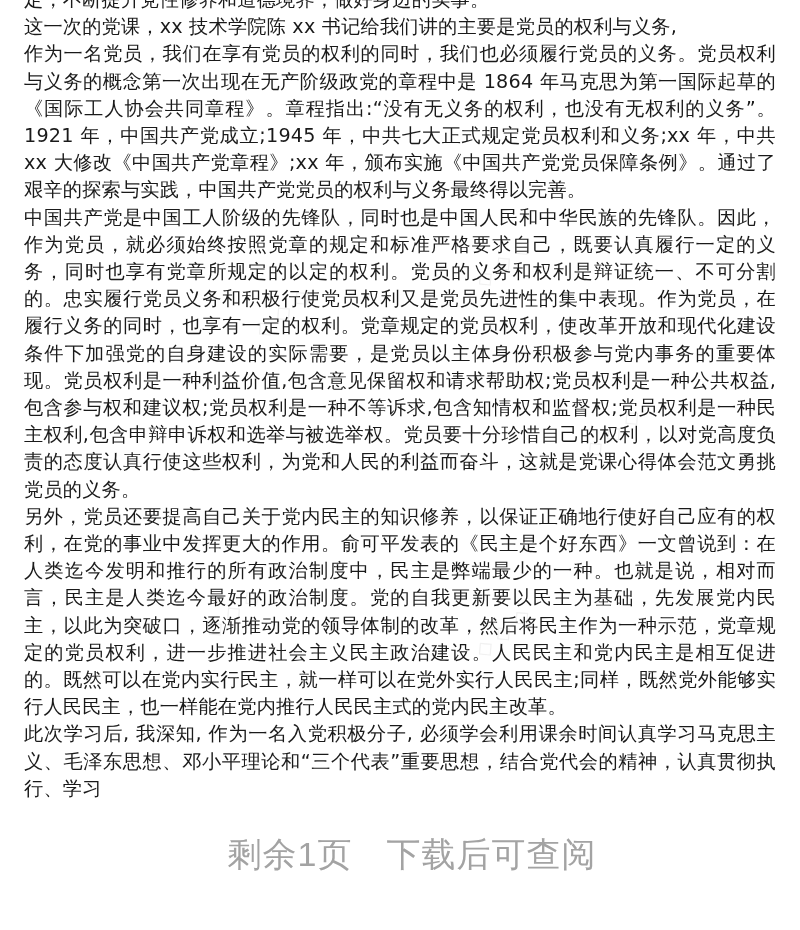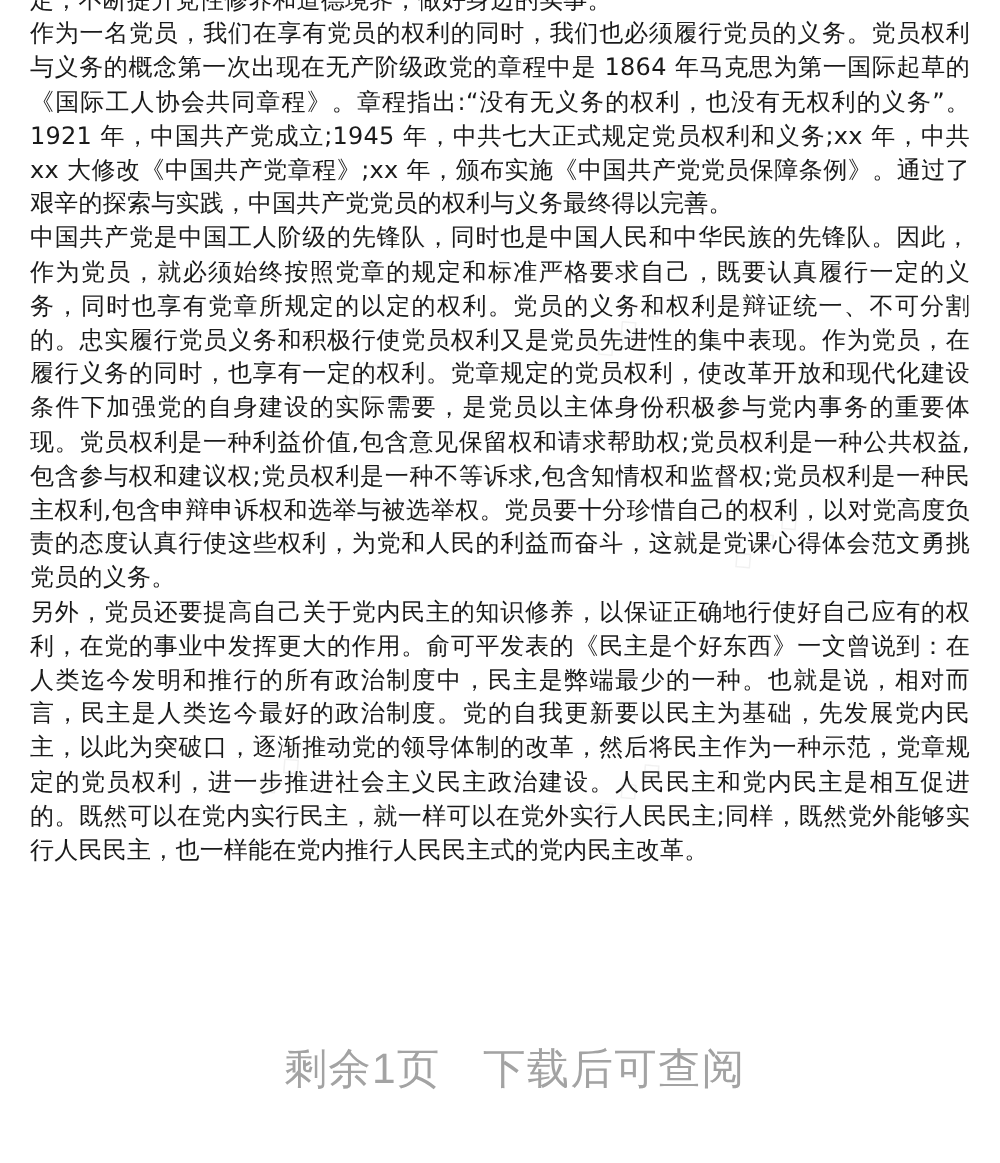--- a/index.html
+++ b/index.html
@@ -59,23 +59,25 @@
   .remaining-banner span[data-interactable="true"] {
     cursor: pointer;
   }
 </style>
 </head>
 <body>
 
 <div class="page" data-interactable="false">
   <div class="doc-body" data-interactable="false">
     <p class="para" data-interactable="false">定，不断提升党性修养和道德境界，做好身边的实事。</p>
+    <p class="para" data-interactable="false">这一次的党课，xx 技术学院陈 xx 书记给我们讲的主要是党员的权利与义务,</p>
     <p class="para" data-interactable="false">作为一名党员，我们在享有党员的权利的同时，我们也必须履行党员的义务。党员权利与义务的概念第一次出现在无产阶级政党的章程中是 1864 年马克思为第一国际起草的《国际工人协会共同章程》。章程指出:“没有无义务的权利，也没有无权利的义务”。1921 年，中国共产党成立;1945 年，中共七大正式规定党员权利和义务;xx 年，中共 xx 大修改《中国共产党章程》;xx 年，颁布实施《中国共产党党员保障条例》。通过了艰辛的探索与实践，中国共产党党员的权利与义务最终得以完善。</p>
     <p class="para" data-interactable="false">中国共产党是中国工人阶级的先锋队，同时也是中国人民和中华民族的先锋队。因此，作为党员，就必须始终按照党章的规定和标准严格要求自己，既要认真履行一定的义务，同时也享有党章所规定的以定的权利。党员的义务和权利是辩证统一、不可分割的。忠实履行党员义务和积极行使党员权利又是党员先进性的集中表现。作为党员，在履行义务的同时，也享有一定的权利。党章规定的党员权利，使改革开放和现代化建设条件下加强党的自身建设的实际需要，是党员以主体身份积极参与党内事务的重要体现。党员权利是一种利益价值,包含意见保留权和请求帮助权;党员权利是一种公共权益,包含参与权和建议权;党员权利是一种不等诉求,包含知情权和监督权;党员权利是一种民主权利,包含申辩申诉权和选举与被选举权。党员要十分珍惜自己的权利，以对党高度负责的态度认真行使这些权利，为党和人民的利益而奋斗，这就是党课心得体会范文勇挑党员的义务。</p>
     <p class="para" data-interactable="false">另外，党员还要提高自己关于党内民主的知识修养，以保证正确地行使好自己应有的权利，在党的事业中发挥更大的作用。俞可平发表的《民主是个好东西》一文曾说到：在人类迄今发明和推行的所有政治制度中，民主是弊端最少的一种。也就是说，相对而言，民主是人类迄今最好的政治制度。党的自我更新要以民主为基础，先发展党内民主，以此为突破口，逐渐推动党的领导体制的改革，然后将民主作为一种示范，党章规定的党员权利，进一步推进社会主义民主政治建设。人民民主和党内民主是相互促进的。既然可以在党内实行民主，就一样可以在党外实行人民民主;同样，既然党外能够实行人民民主，也一样能在党内推行人民民主式的党内民主改革。</p>
+    <p class="para" data-interactable="false">此次学习后, 我深知, 作为一名入党积极分子, 必须学会利用课余时间认真学习马克思主义、毛泽东思想、邓小平理论和“三个代表”重要思想，结合党代会的精神，认真贯彻执行、学习</p>
   </div>
 </div>
 
 <div class="watermark" data-interactable="false" style="left:470px; top:250px;">◇ ◇ ◇</div>
 <div class="watermark" data-interactable="false" style="left:250px; top:300px;">◇ ◇ ◇</div>
 <div class="watermark" data-interactable="false" style="left:580px; top:420px;">◇ ◇ ◇</div>
 <div class="watermark" data-interactable="false" style="left:200px; top:600px;">◇ ◇ ◇</div>
 <div class="watermark" data-interactable="false" style="left:470px; top:620px;">◇ ◇ ◇</div>
 
 <div class="remaining-banner" data-interactable="true">

